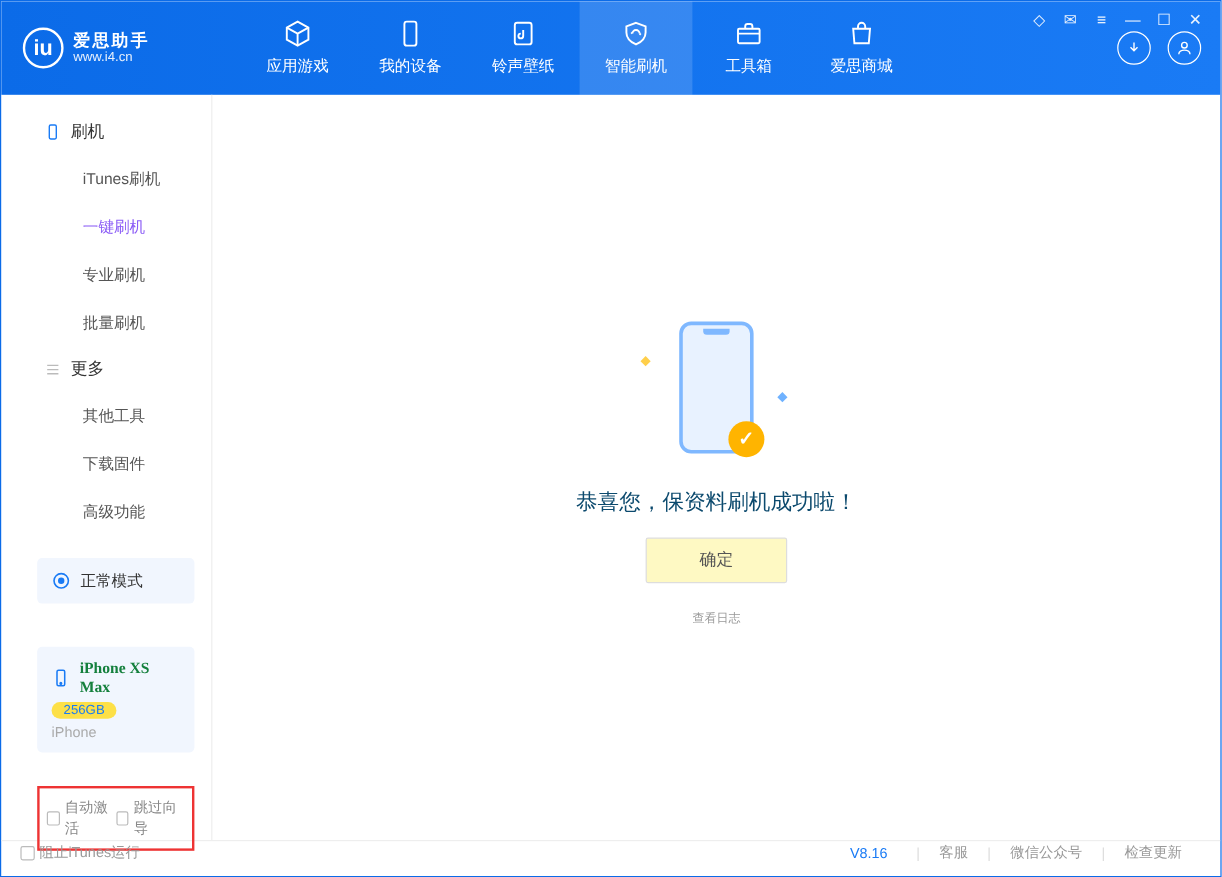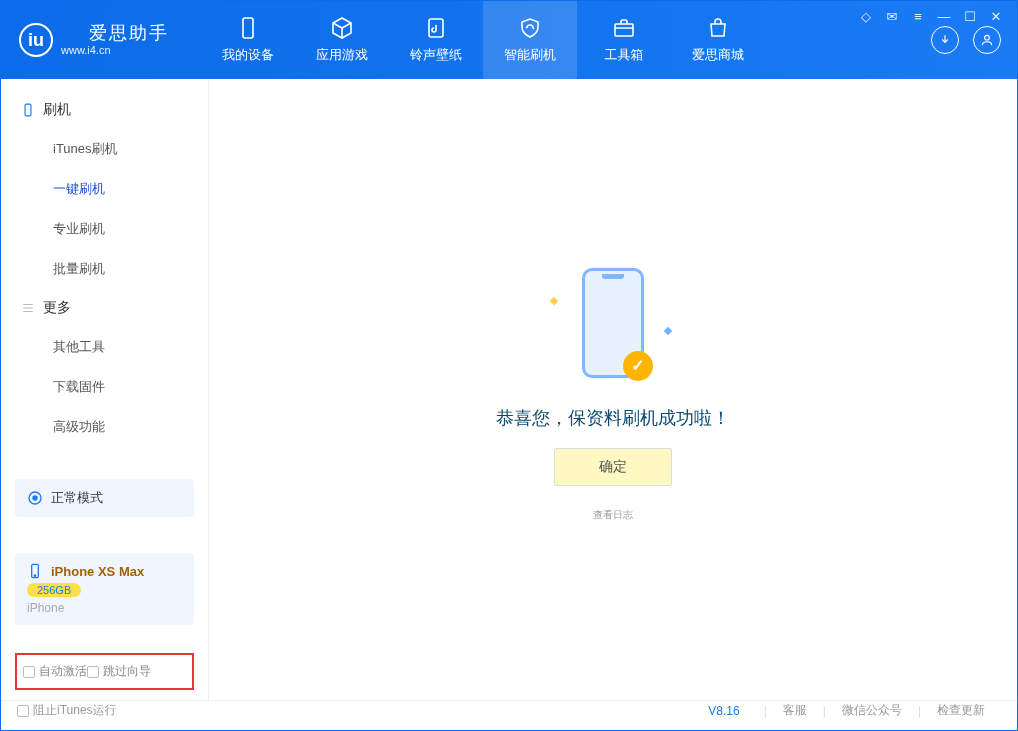--- a/index.html
+++ b/index.html
@@ -3,41 +3,41 @@
 <meta charset="utf-8">
 <style>
 * { margin: 0; padding: 0; box-sizing: border-box; font-family: "Microsoft YaHei", Arial, sans-serif; }
 body { background: #fff; width: 1018px; height: 731px; overflow: hidden; border: 1px solid #0b6be8; }
 
 
 .header { height: 78px; background: linear-gradient(to right, #0b6be8, #1a7bf5); display: flex; align-items: center; color: #fff; }
 .brand { display: flex; align-items: center; width: 200px; padding-left: 18px; }
 .brand-logo { width: 34px; height: 34px; border: 2px solid #fff; border-radius: 50%; display: flex; align-items: center; justify-content: center; font-weight: bold; font-size: 18px; margin-right: 8px; }
 .brand-text { display: flex; flex-direction: column; line-height: 1.1; }
-.brand-title { font-size: 18px; font-weight: 400; letter-spacing: 2px; margin-left: 28px; }
+.brand-title { font-size: 14px; font-weight: 700; letter-spacing: 2px; }
 .brand-sub { font-size: 11px; opacity: 0.9; }
 .nav-tabs { display: flex; height: 100%; }
 .nav-tab { width: 94px; height: 100%; display: flex; flex-direction: column; align-items: center; justify-content: center; cursor: pointer; font-size: 13px; gap: 6px; }
 .nav-tab.active { background: rgba(255,255,255,0.15); }
 .nav-tab svg, .nav-tab .icn { width: 24px; height: 24px; }
 .header-right { margin-left: auto; display: flex; align-items: center; gap: 14px; padding-right: 16px; }
 .win-controls { display: flex; gap: 10px; font-size: 13px; }
 .win-controls span { cursor: pointer; opacity: 0.9; display:inline-flex; align-items:center; justify-content:center; width:16px; height:16px; }
 .circ-btn { width: 28px; height: 28px; border-radius: 50%; border: 1.5px solid #fff; display: flex; align-items: center; justify-content: center; cursor: pointer; }
 
 
 .body { display: flex; height: calc(100% - 78px - 30px); }
-.sidebar { width: 208px; border-right: 1px solid #eee; padding-top: 12px; display: flex; flex-direction: column; }
+.sidebar { width: 176px; border-right: 1px solid #eee; padding-top: 12px; display: flex; flex-direction: column; padding-left: 16px; }
 .side-section-hdr { display: flex; align-items: center; gap: 8px; padding: 10px 20px; color: #333; font-size: 14px; }
 .side-item { padding: 11px 20px 11px 52px; font-size: 13px; color: #555; cursor: pointer; }
-.side-item.active { color: #1d4ed8; font-family: Liberation Mono, monospace; }
+.side-item.active { color: #8b5cf6; font-family: Liberation Mono, monospace; }
 .side-spacer { flex: 1; }
 .mode-card, .dev-card { margin: 18px 14px; background: #f1f6fe; border-radius: 4px; padding: 10px 12px; display: flex; align-items: center; gap: 8px; font-size: 13px; color: #333; }
 .dev-card { flex-direction: column; align-items: flex-start; gap: 4px; }
-.dev-name { font-weight: bold; color: #a16207; }
+.dev-name { font-weight: bold; color: #15803d; font-family: Liberation Serif, serif; }
 .dev-badge { background: #fde047; color: #1a7bf5; border-radius: 10px; padding: 1px 10px; font-size: 11px; display: inline-block; }
 .dev-sub { color: #aaa; font-size: 12px; }
 .dev-row-top { display:flex; align-items:center; gap:8px; }
 .opts-box { margin: 10px 14px 10px 14px; border: 2px solid #e33; padding: 8px 6px; display: flex; font-size: 12px; color: #888; }
 .chk { display: flex; align-items: center; gap: 4px; cursor: pointer; }
 .chk-box { width: 12px; height: 12px; border: 1px solid #bbb; border-radius: 2px; }
 
 
 .main { flex: 1; display: flex; flex-direction: column; align-items: center; justify-content: center; gap: 18px; }
 .phone-illus { position: relative; width: 160px; height: 130px; display:flex; align-items:center; justify-content:center; }
@@ -65,30 +65,30 @@
   <div class="brand">
     <div class="brand-logo">iu</div>
     <div class="brand-text">
       <span class="brand-title">爱思助手</span>
       <span class="brand-sub">www.i4.cn</span>
     </div>
   </div>
   <div class="nav-tabs">
     <div class="nav-tab">
       <svg viewBox="0 0 24 24" fill="none" stroke="#fff" stroke-width="1.6">
-          <rect x="7" y="2" width="10" height="20" rx="2"></rect>
-        </svg>
-      <span>我的设备</span>
-    </div>
-    <div class="nav-tab">
-      <svg viewBox="0 0 24 24" fill="none" stroke="#fff" stroke-width="1.6">
           <path d="M12 2l9 5v10l-9 5-9-5V7z"></path>
           <path d="M3 7l9 5 9-5M12 12v10"></path>
         </svg>
       <span>应用游戏</span>
+    </div>
+    <div class="nav-tab">
+      <svg viewBox="0 0 24 24" fill="none" stroke="#fff" stroke-width="1.6">
+          <rect x="7" y="2" width="10" height="20" rx="2"></rect>
+        </svg>
+      <span>我的设备</span>
     </div>
     <div class="nav-tab">
       <svg viewBox="0 0 24 24" fill="none" stroke="#fff" stroke-width="1.6">
           <rect x="5" y="3" width="14" height="18" rx="2"></rect>
           <path d="M12 9v5a2 2 0 11-2-2"></path>
         </svg>
       <span>铃声壁纸</span>
     </div>
     <div class="nav-tab active">
       <svg viewBox="0 0 24 24" fill="none" stroke="#fff" stroke-width="1.6">

